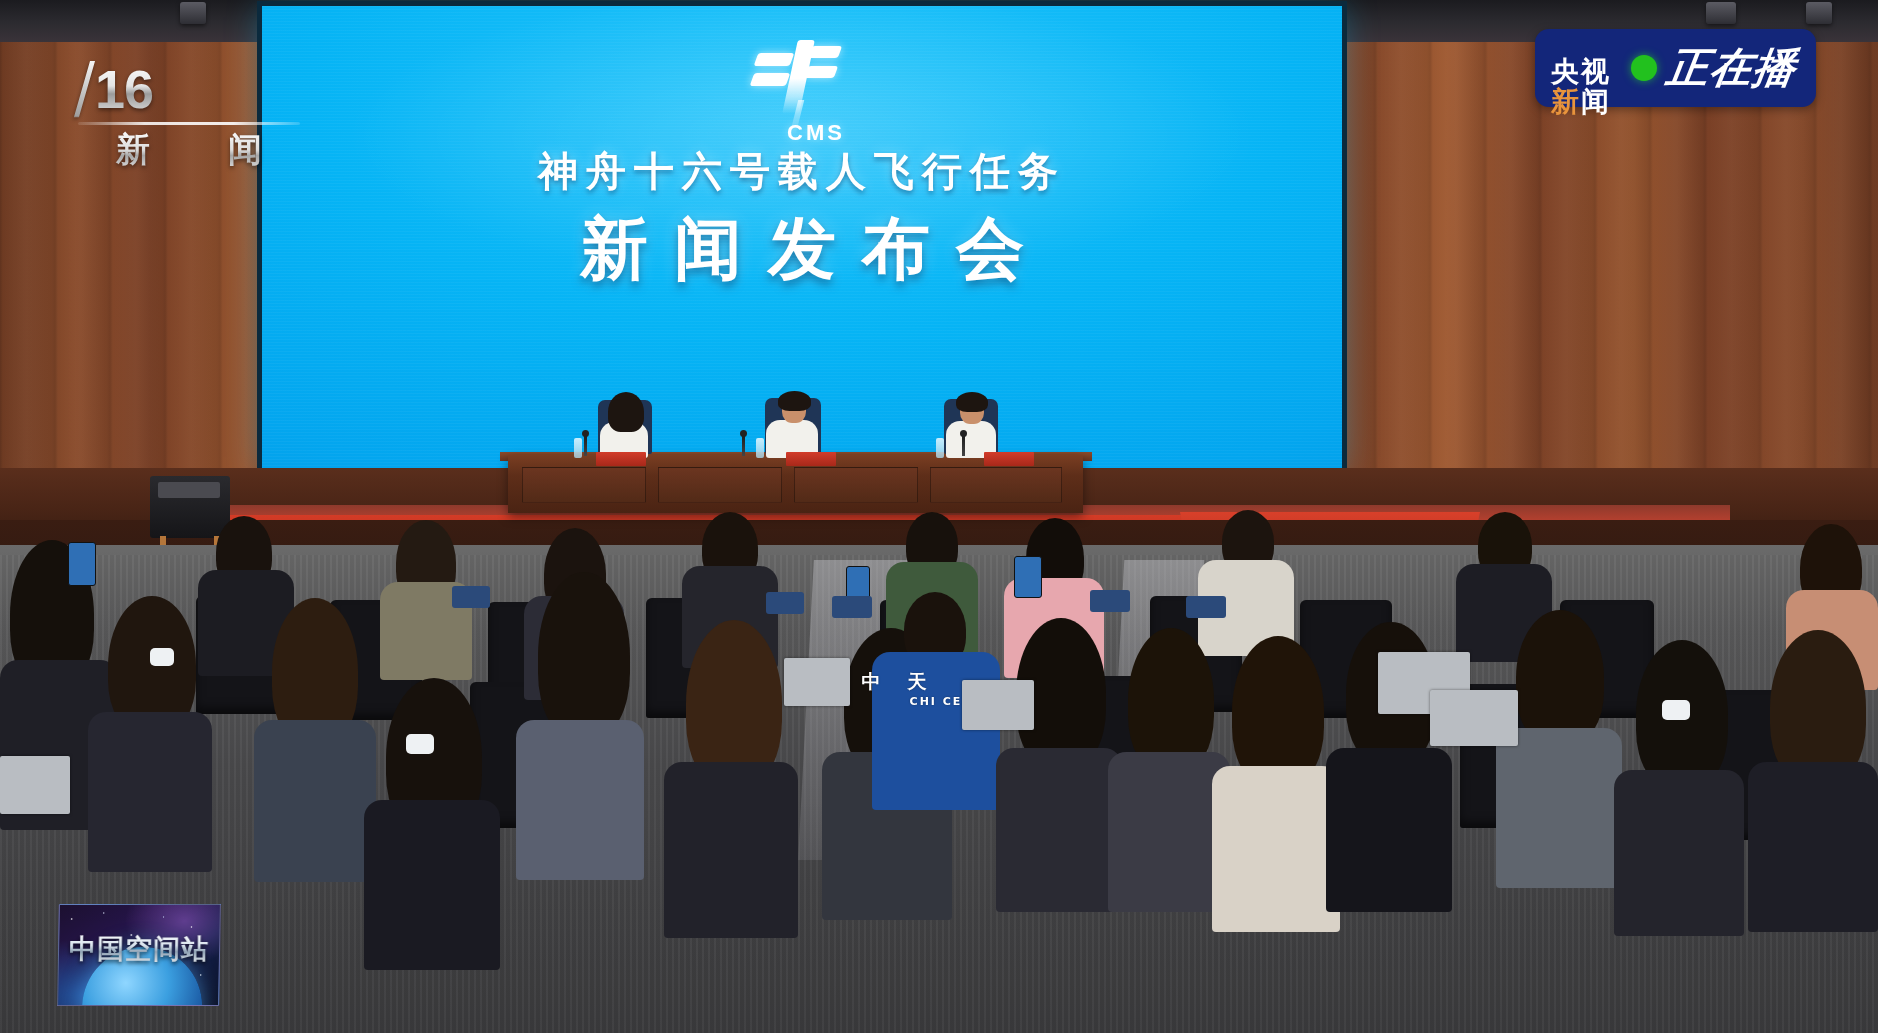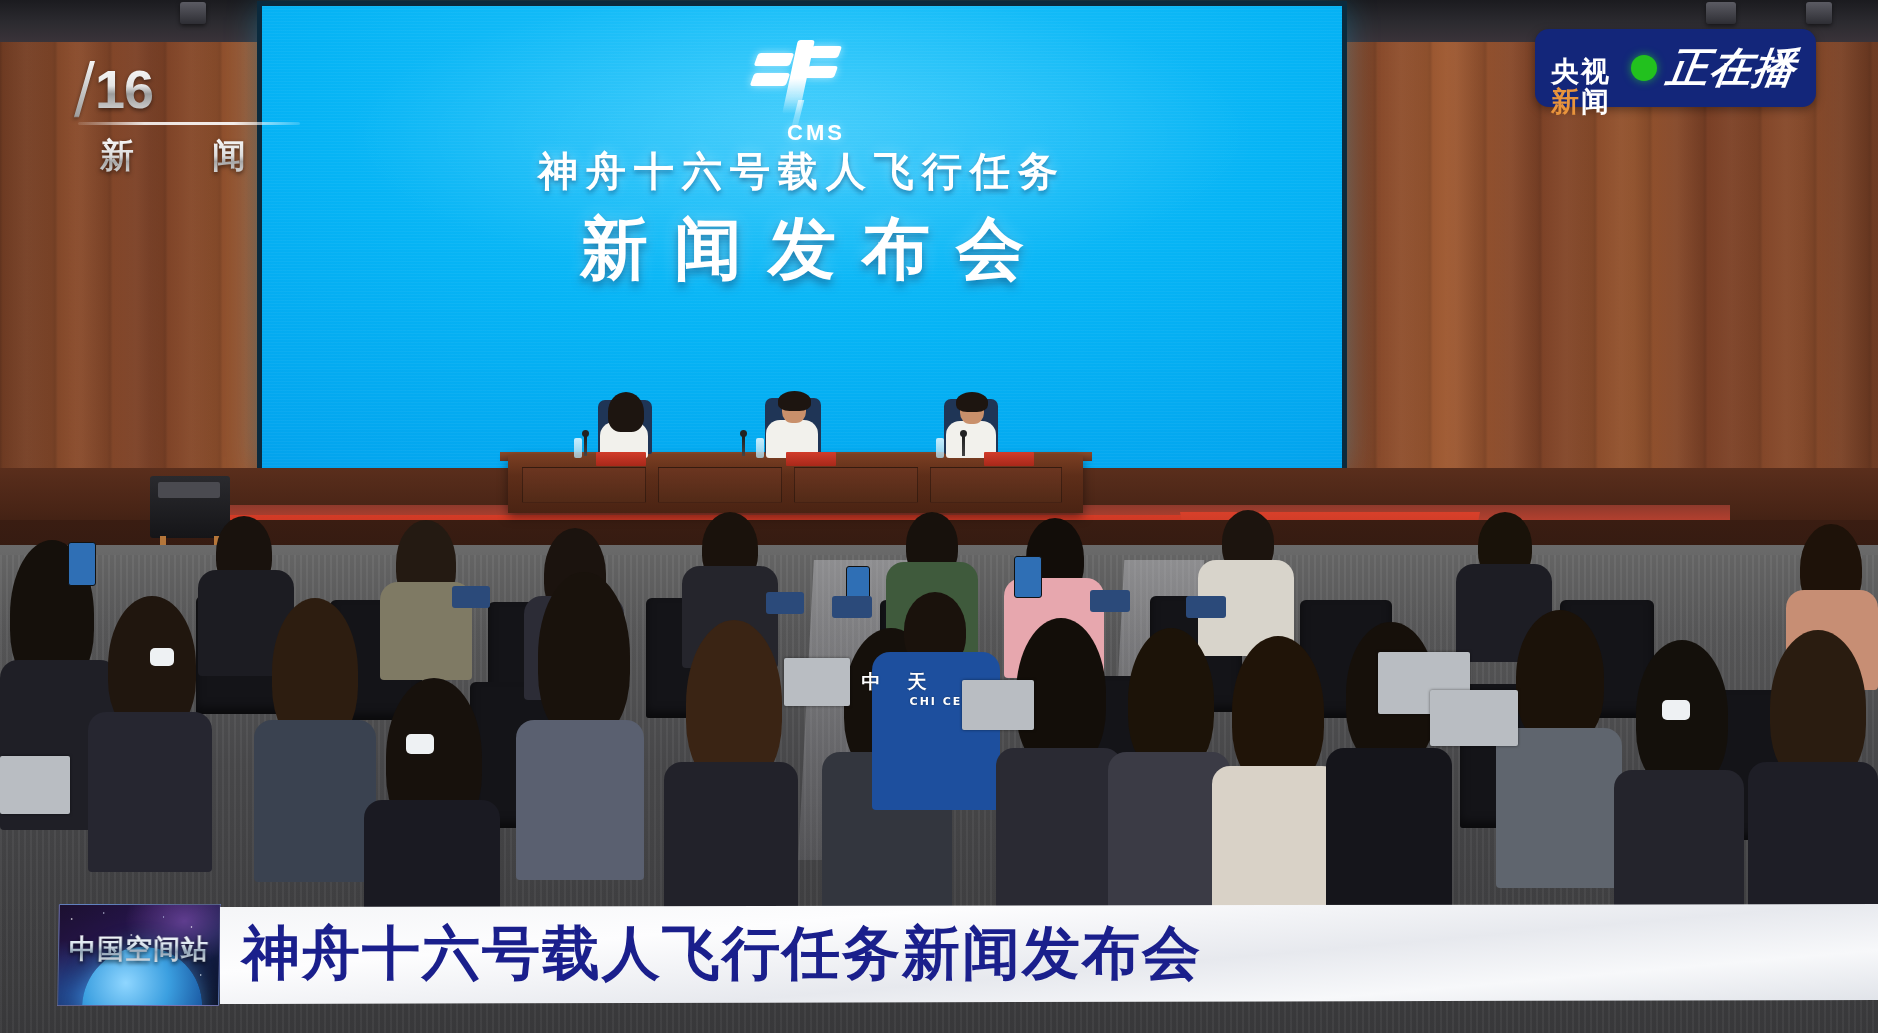--- a/index.html
+++ b/index.html
@@ -199,21 +199,21 @@
     font-size:54px;font-weight:700;letter-spacing:-1px;
     background:linear-gradient(180deg,#ffffff 0%,#e4e4e4 45%,#9b9b9b 58%,#f0f0f0 100%);
     -webkit-background-clip:text;background-clip:text;color:transparent;
     font-family:"Liberation Sans",sans-serif;
     filter:drop-shadow(0 2px 2px rgba(0,0,0,.45));
   }
   .cctv-rule{height:3px;width:222px;margin-top:2px;
     background:linear-gradient(90deg,rgba(255,255,255,.1),rgba(255,255,255,.85) 30%,rgba(255,255,255,.9) 70%,rgba(255,255,255,.15));
     border-radius:2px;}
   .cctv-sub{
-    margin-top:8px;width:222px;
+    margin-top:2px;text-align:center;width:222px;
     font-size:34px;font-weight:700;letter-spacing:22px;text-indent:22px;
     font-family:"DejaVu Sans","Liberation Sans",sans-serif;
     background:linear-gradient(180deg,#ffffff,#dcdcdc 50%,#a6a6a6 62%,#ededed);
     -webkit-background-clip:text;background-clip:text;color:transparent;
     filter:drop-shadow(0 2px 2px rgba(0,0,0,.5));
   }
 
   
   .live-badge{
     position:absolute;right:62px;top:29px;height:78px;
@@ -534,18 +534,15 @@
       <div class="live-text">正在播</div>
     </div>
   </div>
 
   <div class="lower-third">
     <div class="space-box">
       <div class="stars"></div>
       <div class="earth"></div>
       <div class="space-text">中国空间站</div>
     </div>
-    <div class="title-bar">
-      <div class="title-text">神舟十六号载人飞行任务新闻发布会</div>
-    </div>
   </div>
 
 </div>
 
 </body></html>

